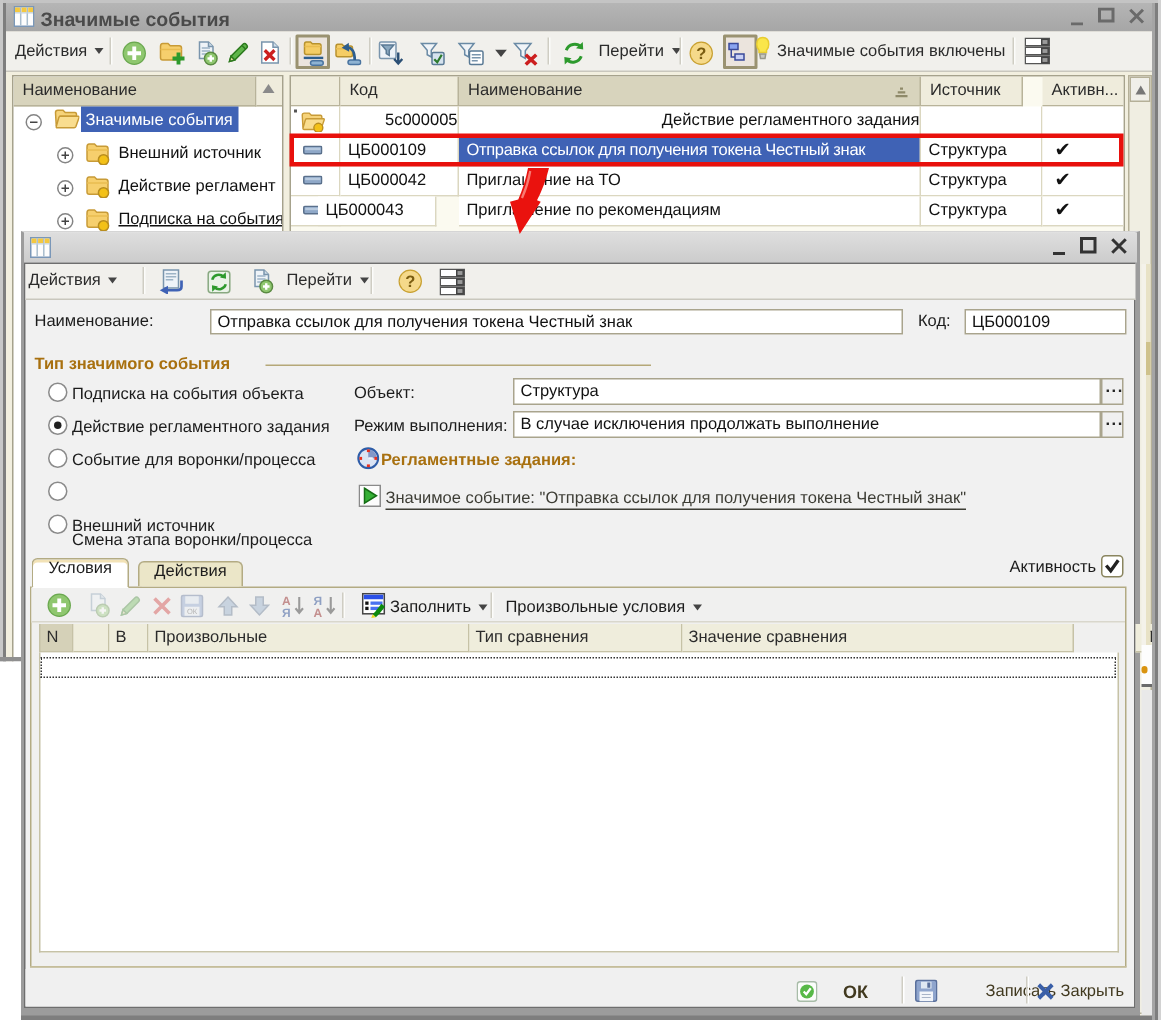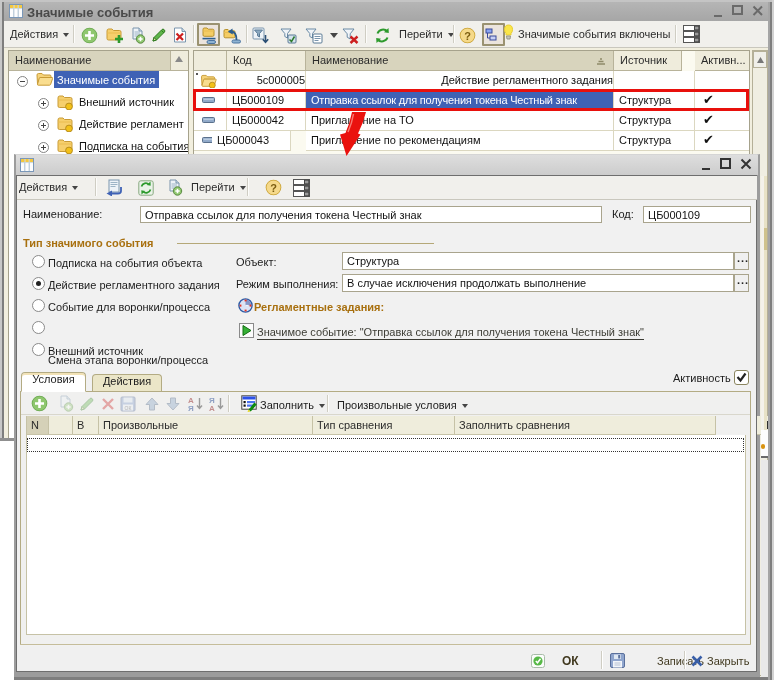--- a/index.html
+++ b/index.html
@@ -463,21 +463,21 @@
   </svg>
 <div class="lbl" style="left:260px;top:399px;">Заполнить<span class="darr"></span></div>
 <div class="abs" style="left:327px;top:395px;width:1px;height:17px;background:#cfcdc3;box-shadow:1px 0 0 #fcfcfa;"></div>
 <div class="lbl" style="left:337px;top:399px;">Произвольные условия<span class="darr"></span></div>
 
 <div class="chdr" style="left:26px;top:416px;width:23px;background:#d5d1b8;border-left:1px solid #c6c2a6;">N</div>
 <div class="chdr" style="left:49px;top:416px;width:24px;"></div>
 <div class="chdr" style="left:73px;top:416px;width:26px;">В</div>
 <div class="chdr" style="left:99px;top:416px;width:214px;">Произвольные</div>
 <div class="chdr" style="left:313px;top:416px;width:142px;">Тип сравнения</div>
-<div class="chdr" style="left:455px;top:416px;width:261px;">Заполнить сравнения</div>
+<div class="chdr" style="left:455px;top:416px;width:261px;">Значение сравнения</div>
 <div class="chdr" style="left:757px;top:416px;width:29px;border-right:none;">Пр...</div>
 
 <div class="abs" style="left:26px;top:435px;width:720px;height:200px;background:#fff;border:1px solid #c6c2a6;border-top:none;"></div>
 <div class="abs" style="left:27px;top:438px;width:717px;height:14px;border:1px dotted #333;background:#fff;"></div>
 
 <div class="abs" id="dfooter"></div>
 <svg class="abs" style="left:531px;top:654px;z-index:5;" width="14" height="14">
     <rect x="0.5" y="0.5" width="13" height="13" rx="2" fill="#fbfdfb" stroke="#a8bca8"></rect>
     <circle cx="7" cy="7" r="4.6" fill="#57b947"></circle>
     <path d="M4.8 7 L6.5 8.8 L9.5 4.8" stroke="#fff" stroke-width="1.5" fill="none"></path>

